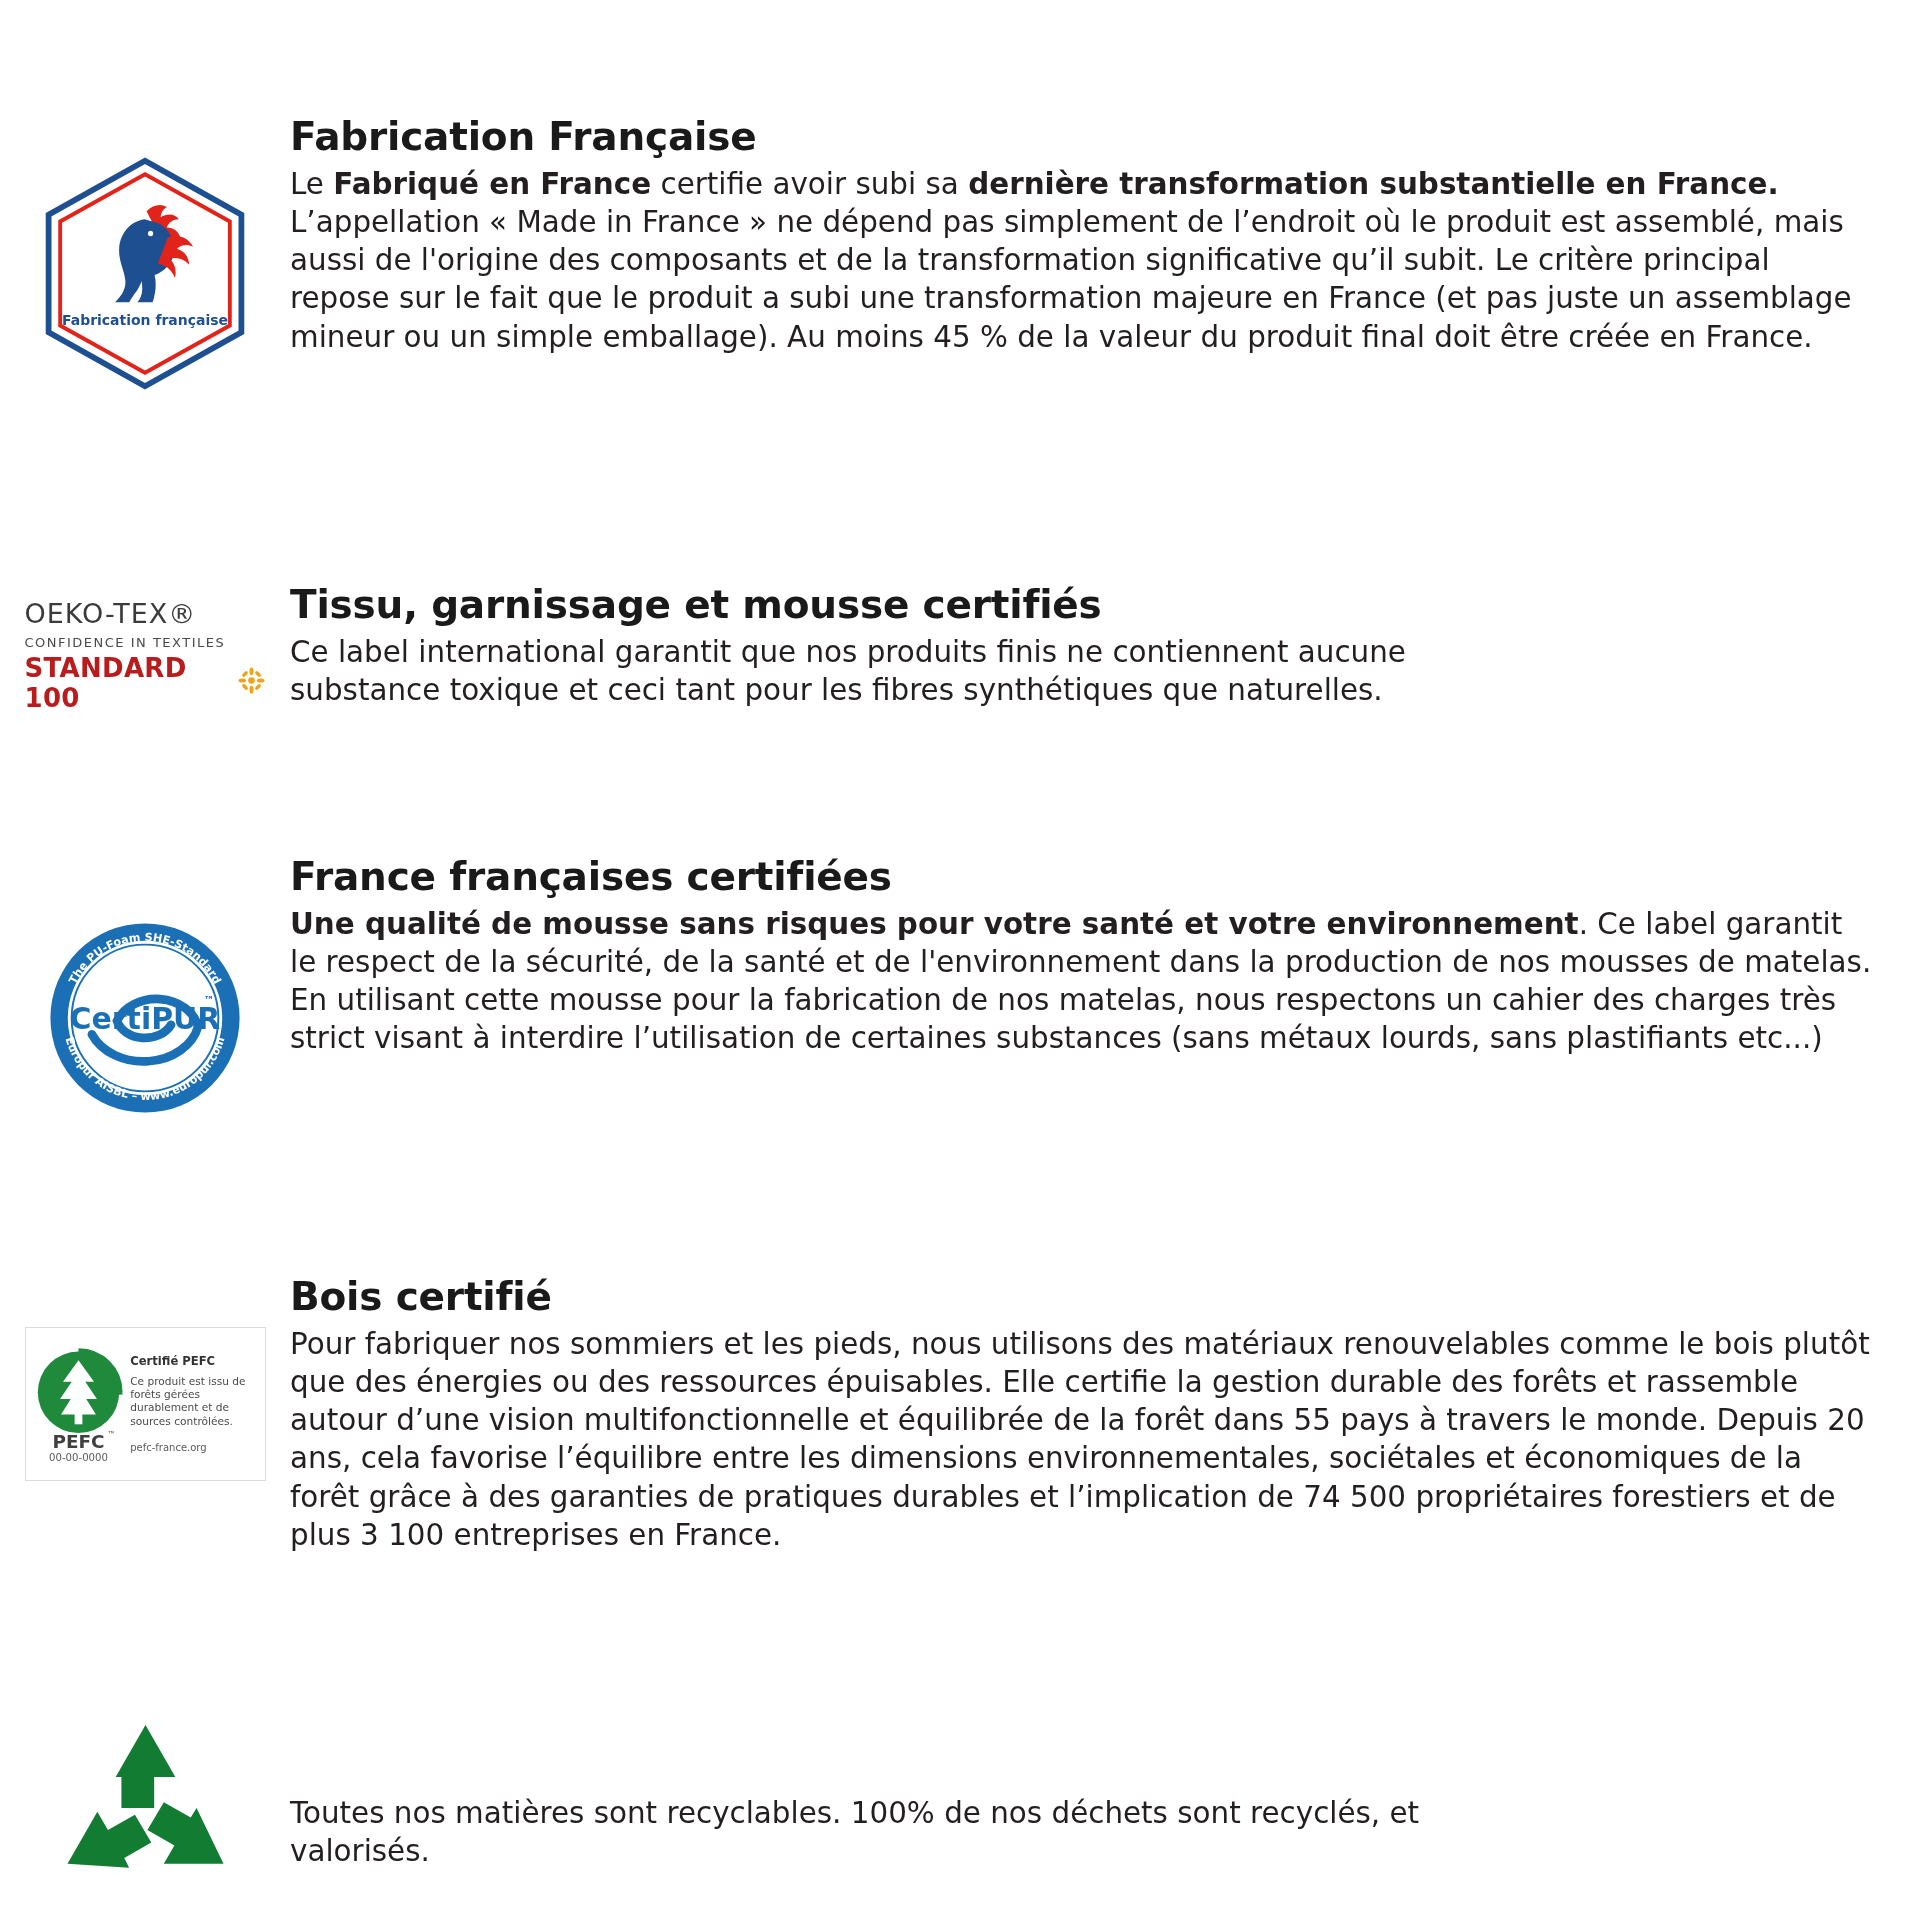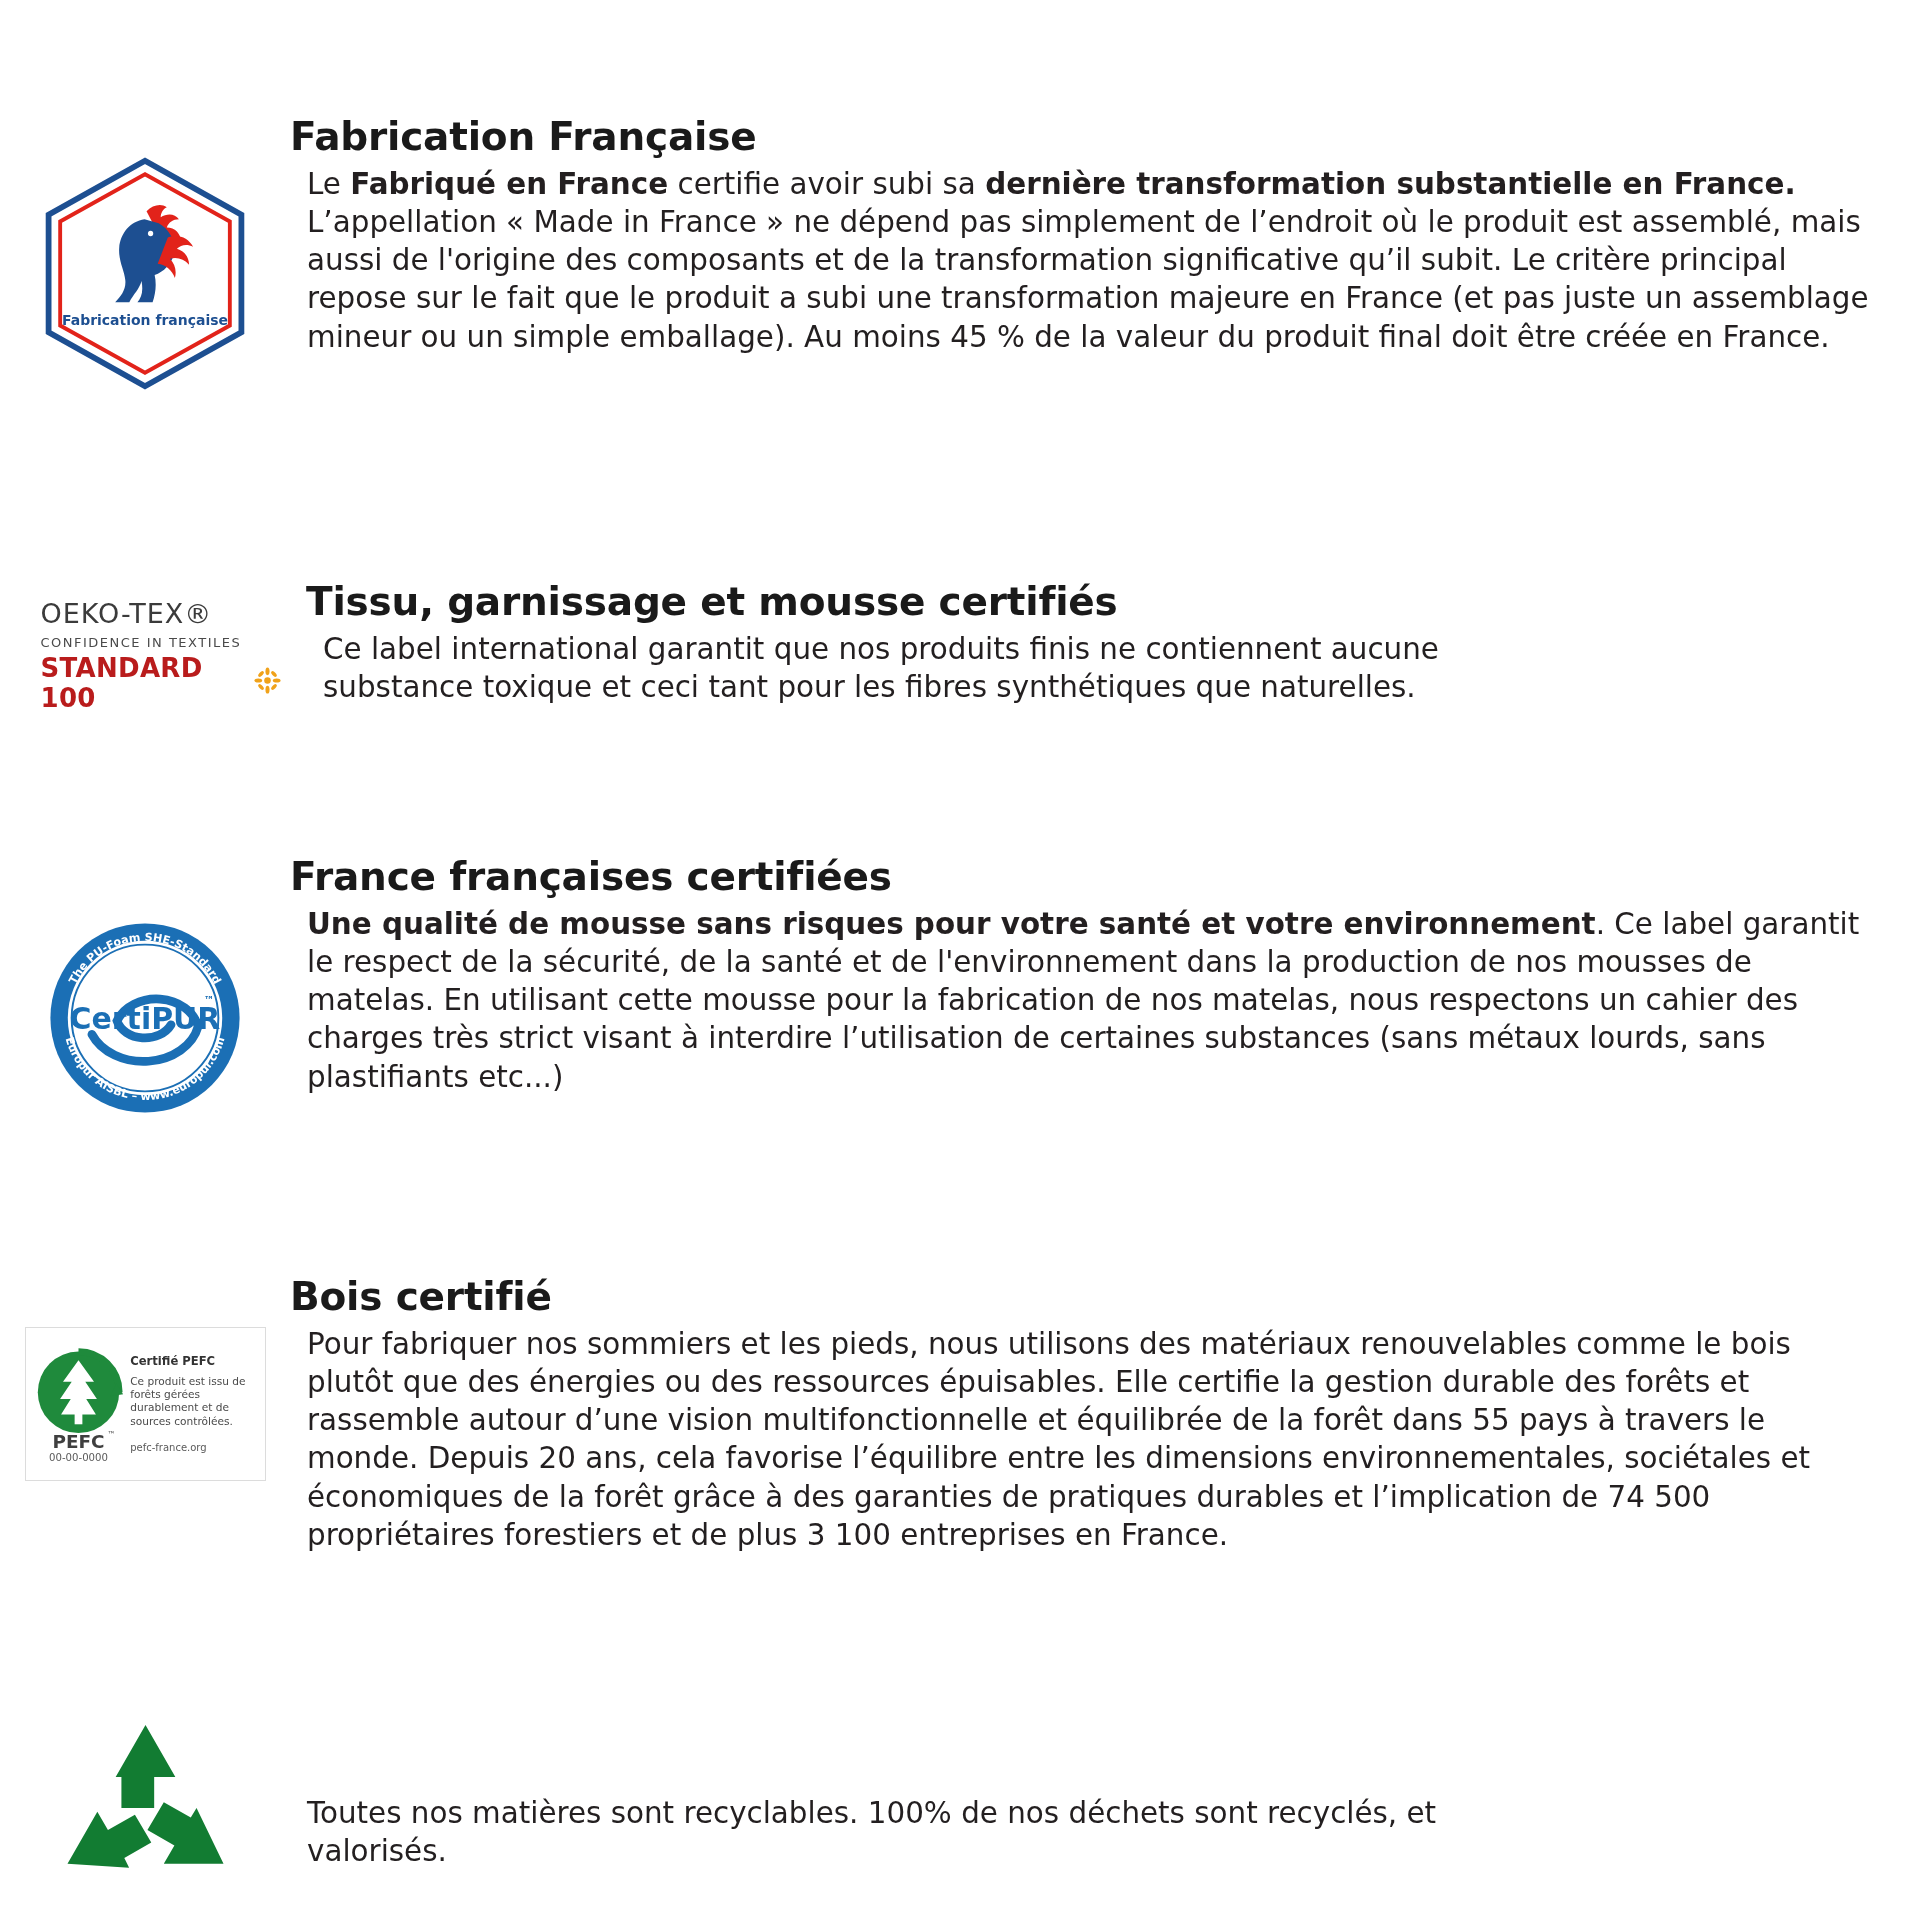--- a/index.html
+++ b/index.html
@@ -41,29 +41,28 @@
     font-weight: bold;
     margin: 0 0 5.8px 0;
     letter-spacing: -0.2px;
     color: #1a1a1a;
   }
   .body-text {
     font-size: 29.4px;
     line-height: 1.30;
     color: #231f20;
     font-weight: 400;
-    margin-left: 17px;
   }
   .body-text b {
     font-weight: bold;
   }
 
   
   #sec-france  { position: absolute; top: 114px;  left: 0; width: 1931px; }
-  #sec-oeko    { position: absolute; top: 579px;  left: 16px; width: 1576px; }
+  #sec-oeko    { position: absolute; top: 579px;  left: 0; width: 1576px; align-items: center; }
   #sec-mousse  { position: absolute; top: 854px;  left: 0; width: 1931px; }
   #sec-bois    { position: absolute; top: 1274px; left: 0; width: 1931px; }
   #sec-recycl  { position: absolute; top: 1719px; left: 0; width: 1585px; }
 
   #sec-france .logo-col  { padding-top: 39px; }
   #sec-oeko .logo-col    { padding-top: 19.3px; }
   #sec-mousse .logo-col  { padding-top: 53px; }
   #sec-bois .logo-col    { padding-top: 53px; }
   #sec-recycl .logo-col  { padding-top: 0px; }
 

